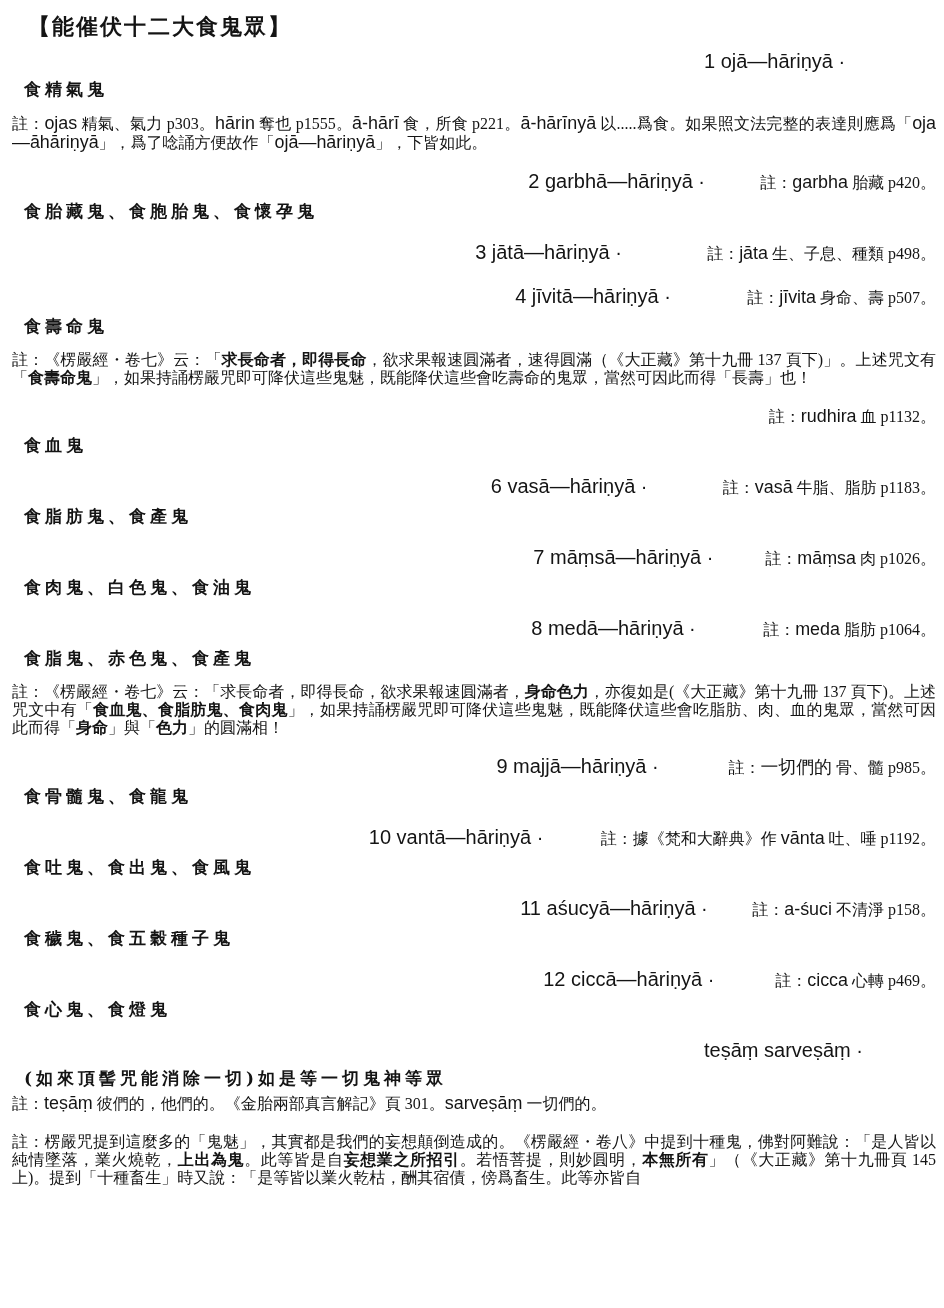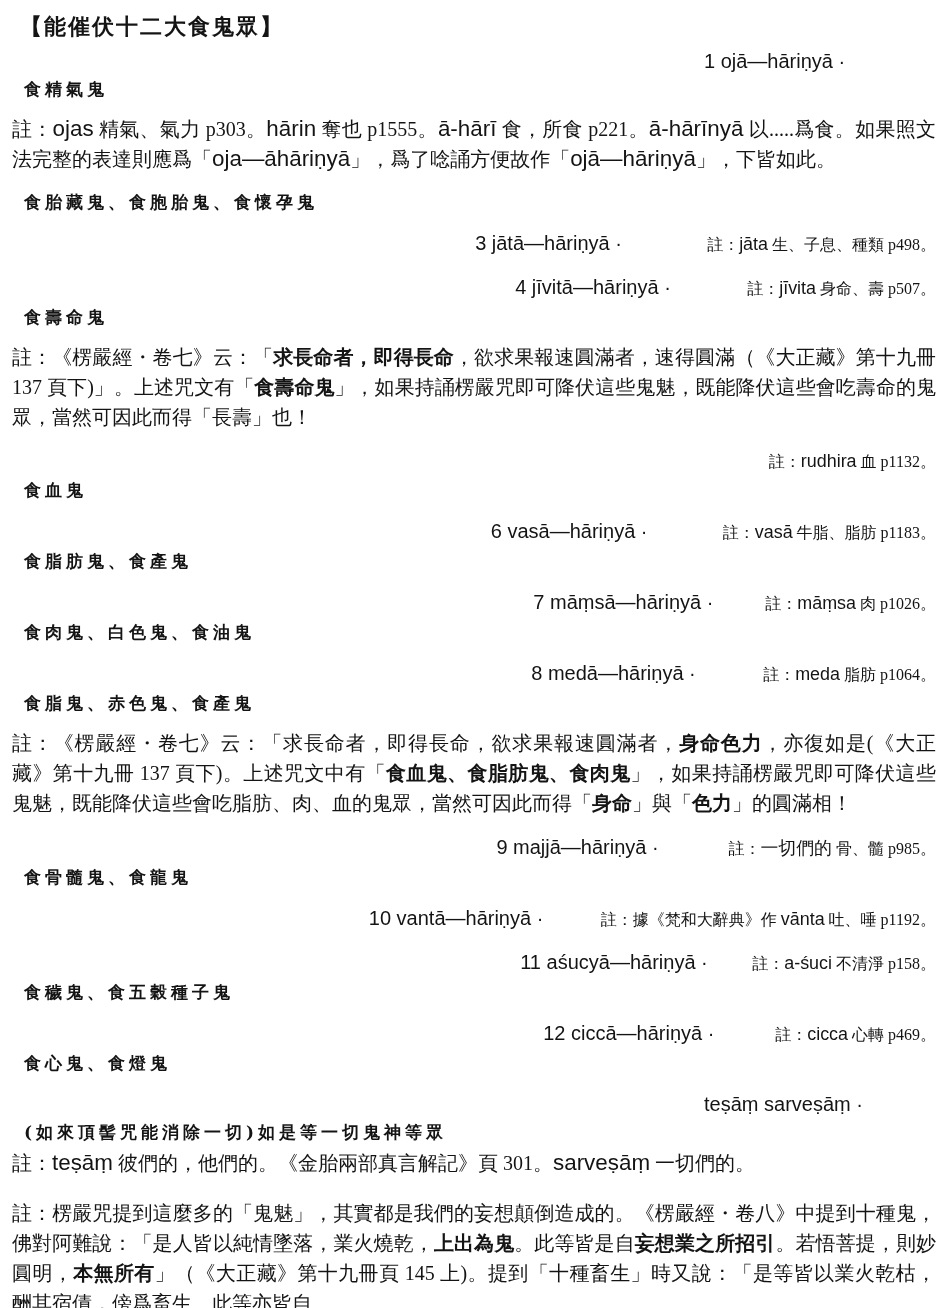--- a/index.html
+++ b/index.html
@@ -5,40 +5,40 @@
   html,body{margin:0;padding:0;background:#ffffff;}
   body{
     width:944px;height:1308px;overflow:hidden;
     color:#141414;
     font-family:"Liberation Serif","DejaVu Serif",serif;
   }
   .page{padding:12px 8px 0 12px;width:924px;}
   .doc-title{
     font-size:22px;font-weight:bold;letter-spacing:2px;
     font-family:"DejaVu Serif","Liberation Serif",serif;
-    margin:0 0 6px 8px;
+    margin:0 0 6px 16px;
   }
   .entry{margin-bottom:16px;}
   .entry-header{
     font-family:"Liberation Sans","DejaVu Sans",sans-serif;
     font-size:20px;line-height:26px;
     display:flex;align-items:baseline;justify-content:flex-end;
   }
   .entry-name{min-width:232px;white-space:nowrap;}
   .inline-note{
     font-family:"Liberation Serif","DejaVu Serif",serif;
     font-size:16px;font-weight:normal;white-space:nowrap;
   }
   .ghosts{
     font-weight:bold;font-size:17px;line-height:24px;
     letter-spacing:4px;padding-left:12px;margin-top:3px;
     font-family:"DejaVu Serif","Liberation Serif",serif;
   }
   .para{
-    font-size:20px;line-height:30px;margin:13px 0 2px 0;
+    font-size:16px;line-height:18px;margin:13px 0 2px 0;
     text-align:justify;
   }
   .closing-para{margin-top:4px;}
   .final-para{margin-top:20px;}
   .seg-b{font-weight:bold;}
   .seg-sans{
     font-family:"Liberation Sans","DejaVu Sans",sans-serif;
     font-size:1.12em;
   }
   .closing{margin-top:6px;}
@@ -55,20 +55,24 @@
   <section class="entry">
     <div class="entry-header">
       <span class="entry-name">1 ojā—hāriṇyā ·</span>
 
     </div>
     <div class="ghosts">食精氣鬼</div>
     <div class="para"><span>註：</span><span class="seg-sans">ojas</span><span> 精氣、氣力 p303。</span><span class="seg-sans">hārin</span><span> 奪也 p1555。</span><span class="seg-sans">ā-hārī</span><span> 食，所食 p221。</span><span class="seg-sans">ā-hārīnyā</span><span> 以.....爲食。如果照文法完整的表達則應爲「</span><span class="seg-sans">oja—āhāriṇyā</span><span>」，爲了唸誦方便故作「</span><span class="seg-sans">ojā—hāriṇyā</span><span>」，下皆如此。</span></div>
   </section>
 
   <section class="entry">
+    <div class="entry-header">
+      <span class="entry-name">2 garbhā—hāriṇyā ·</span>
+      <span class="inline-note"><span>註：</span><span class="seg-sans">garbha</span><span> 胎藏 p420。</span></span>
+    </div>
     <div class="ghosts">食胎藏鬼、食胞胎鬼、食懷孕鬼</div>
 
   </section>
 
   <section class="entry">
     <div class="entry-header">
       <span class="entry-name">3 jātā—hāriṇyā ·</span>
       <span class="inline-note"><span>註：</span><span class="seg-sans">jāta</span><span> 生、子息、種類 p498。</span></span>
     </div>
   </section>
@@ -124,20 +128,21 @@
     </div>
     <div class="ghosts">食骨髓鬼、食龍鬼</div>
 
   </section>
 
   <section class="entry">
     <div class="entry-header">
       <span class="entry-name">10 vantā—hāriṇyā ·</span>
       <span class="inline-note"><span>註：據《梵和大辭典》作 </span><span class="seg-sans">vānta</span><span> 吐、唾 p1192。</span></span>
     </div>
+    <div class="ghosts">食吐鬼、食出鬼、食風鬼</div>
 
   </section>
 
   <section class="entry">
     <div class="entry-header">
       <span class="entry-name">11 aśucyā—hāriṇyā ·</span>
       <span class="inline-note"><span>註：</span><span class="seg-sans">a-śuci</span><span> 不清淨 p158。</span></span>
     </div>
     <div class="ghosts">食穢鬼、食五穀種子鬼</div>
 

